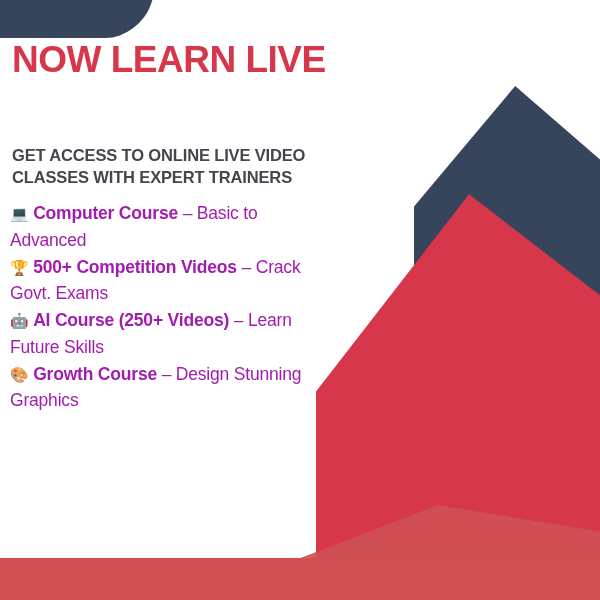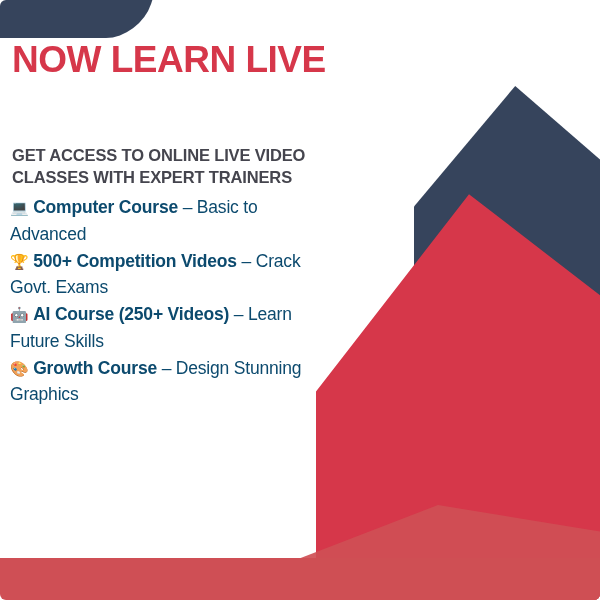--- a/index.html
+++ b/index.html
@@ -7,21 +7,20 @@
     padding: 0;
     background: #ffffff;
   }
   #poster {
     position: relative;
     width: 600px;
     height: 600px;
     overflow: hidden;
     background: #ffffff;
     font-family: "Liberation Sans", sans-serif;
-    border-radius: 6px;
     -webkit-font-smoothing: antialiased;
   }
 
   
   .navy-corner {
     position: absolute;
     left: -60px;
     top: -40px;
     width: 200px;
     height: 78px;
@@ -292,23 +291,23 @@
     font-size: 16.5px;
     font-weight: 700;
     line-height: 1.33;
     letter-spacing: -0.15px;
     text-transform: uppercase;
   }
 
   .course-list {
     position: absolute;
     left: 10px;
-    top: 194px;
+    top: 200px;
     width: 310px;
-    color: #0c4a6e;
+    color: #a21caf;
     font-size: 17.5px;
     line-height: 1.53;
     letter-spacing: -0.2px;
   }
   .course-item {
     display: block;
     margin: 0;
   }
   .emoji {
     font-family: "DejaVu Sans", sans-serif;

